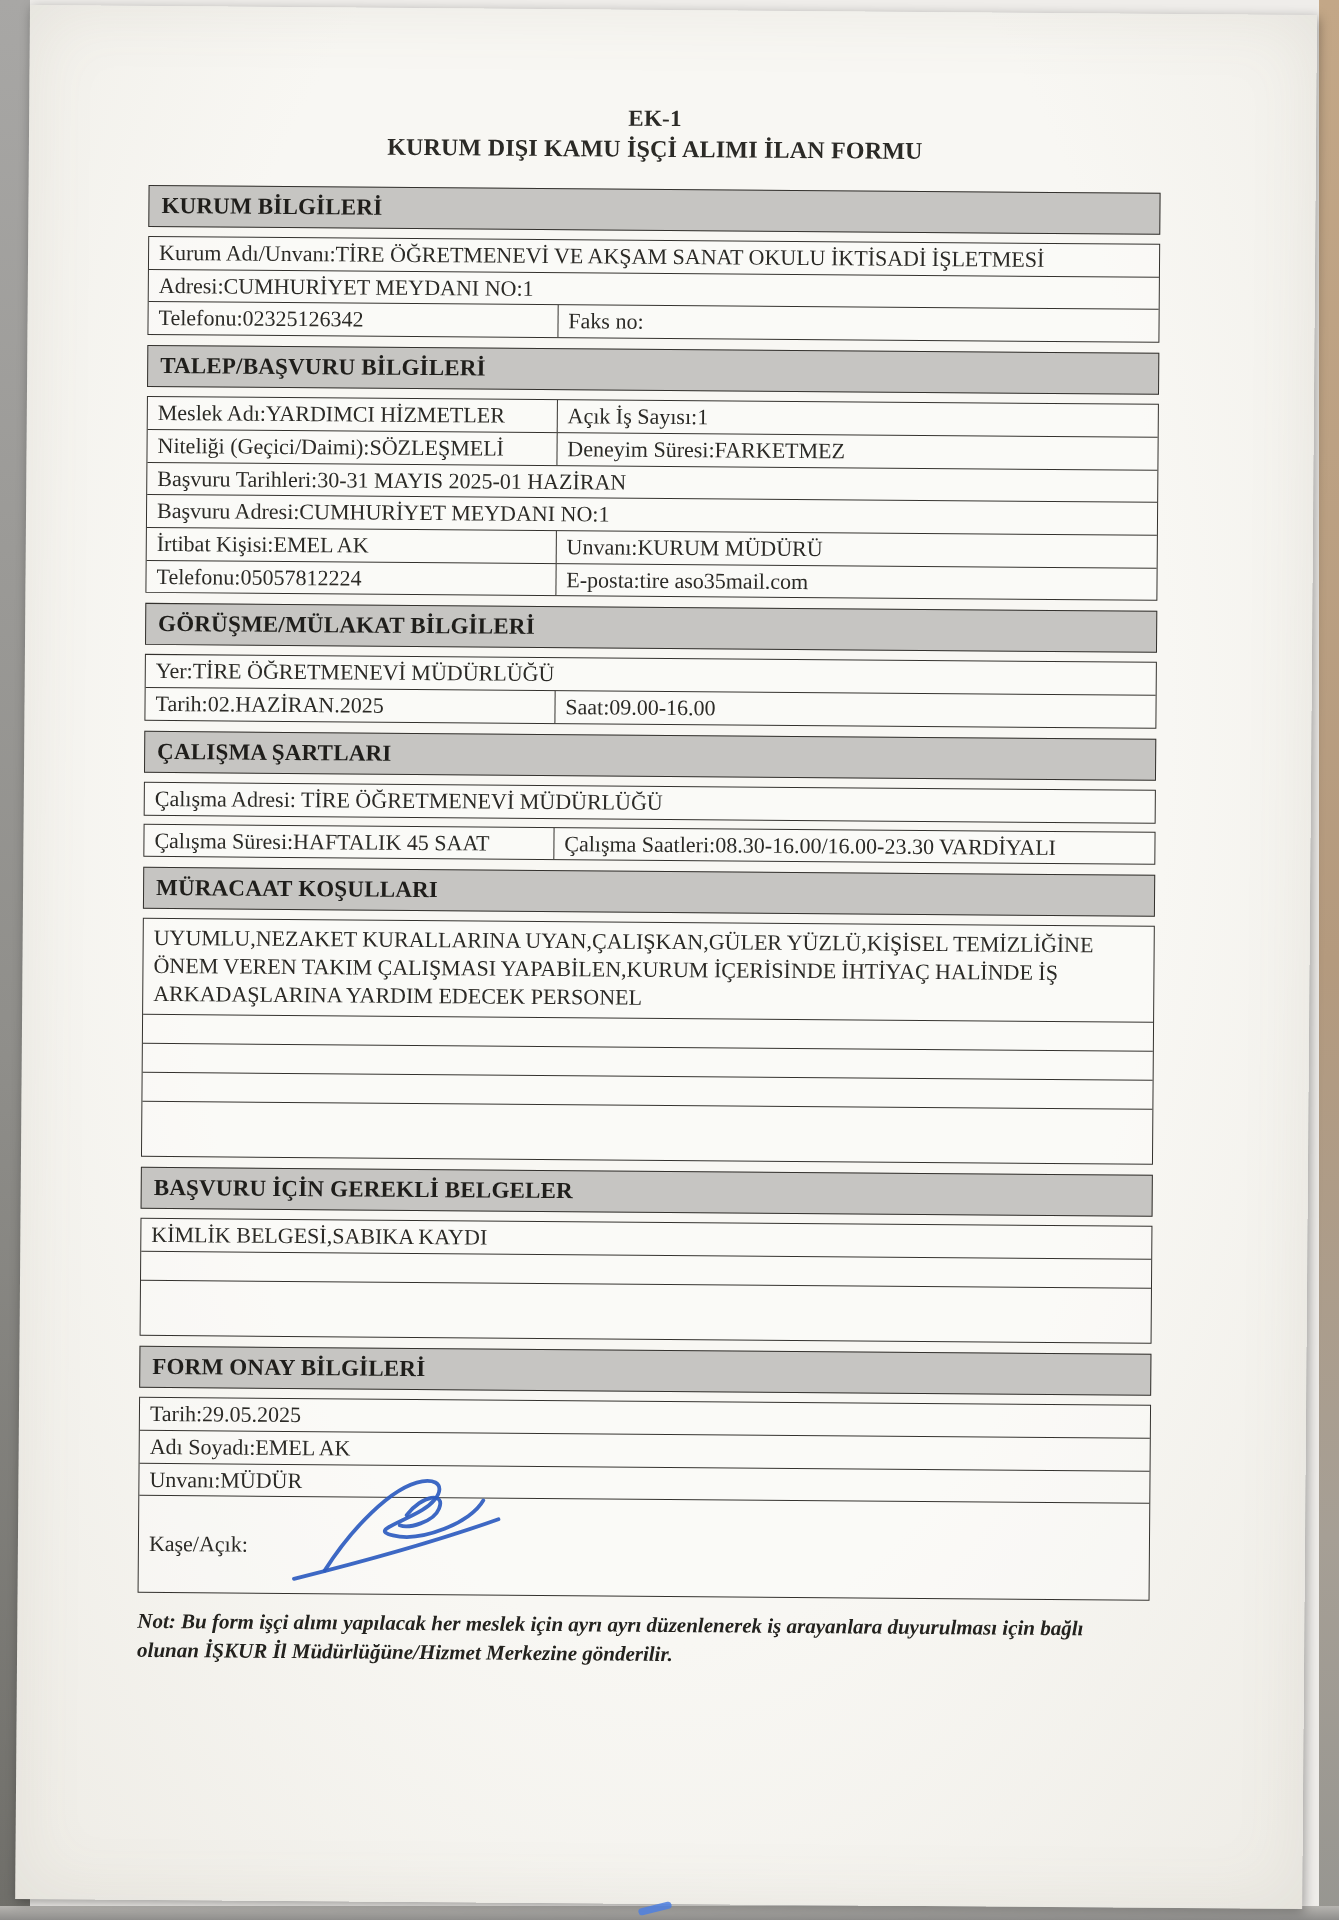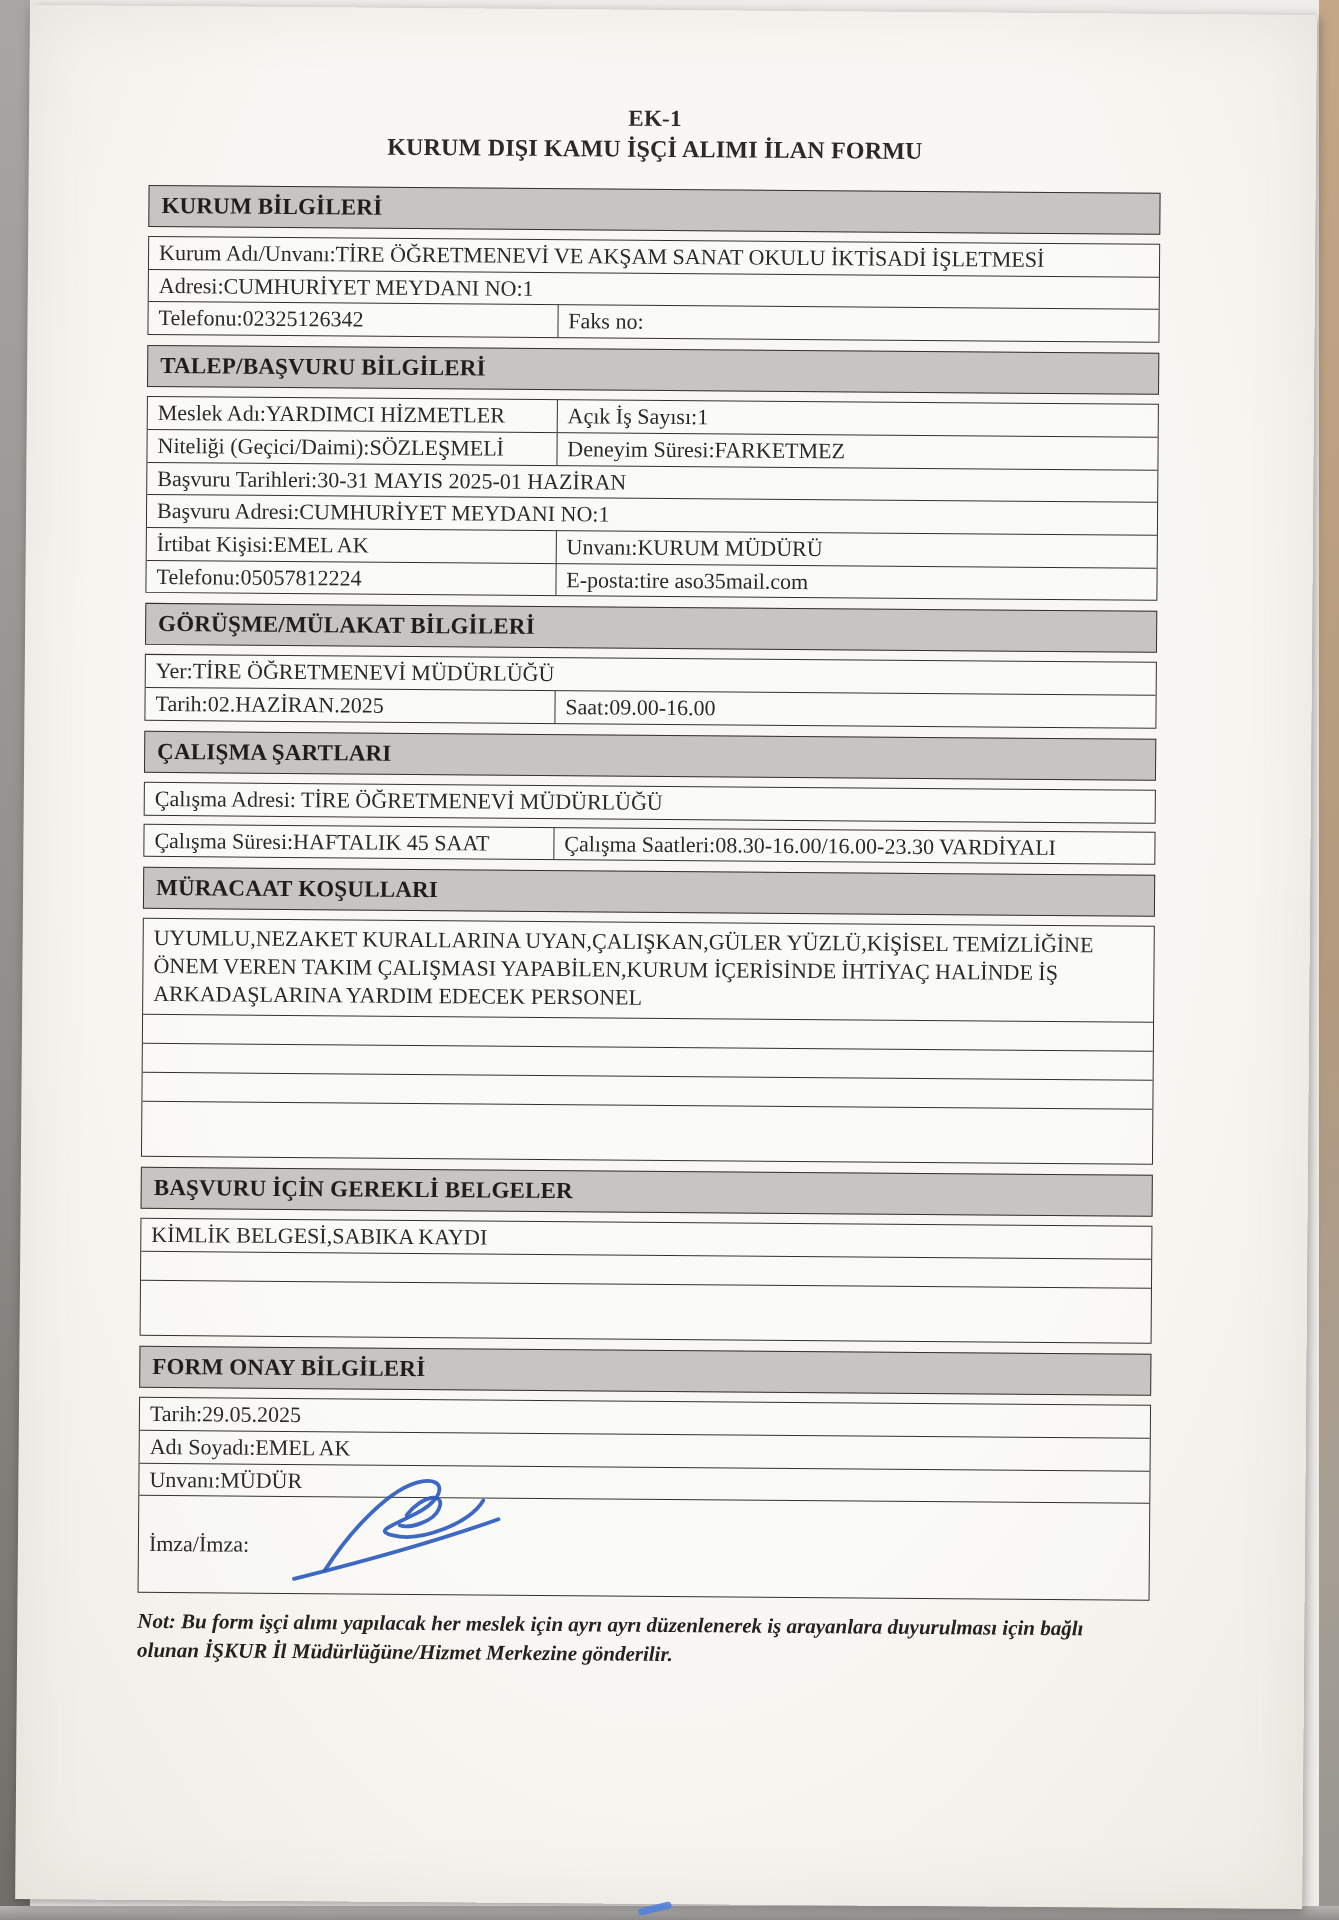--- a/index.html
+++ b/index.html
@@ -165,21 +165,21 @@
         <div class="row">
           <div class="cell">Tarih:29.05.2025</div>
         </div>
         <div class="row">
           <div class="cell">Adı Soyadı:EMEL AK</div>
         </div>
         <div class="row">
           <div class="cell">Unvanı:MÜDÜR</div>
         </div>
         <div class="row sig-row">
-          <div class="cell">İmza/İmza:</div>
+          <div class="cell">Kaşe/Açık:</div>
           <svg class="signature" viewBox="0 0 300 140" aria-hidden="true">
             <path d="M54 118 C 84 70, 132 18, 168 12 C 196 8, 194 30, 168 46 C 140 63, 108 70, 134 76 C 168 84, 226 60, 240 34"></path>
             <path d="M18 128 C 80 112, 170 88, 258 56"></path>
             <path d="M150 52 C 168 28, 196 24, 188 44 C 182 60, 152 68, 142 64"></path>
           </svg>
         </div>
       </div>
     </section>
 
     <p class="note">Not: Bu form işçi alımı yapılacak her meslek için ayrı ayrı düzenlenerek iş arayanlara duyurulması için bağlı olunan İŞKUR İl Müdürlüğüne/Hizmet Merkezine gönderilir.</p>

